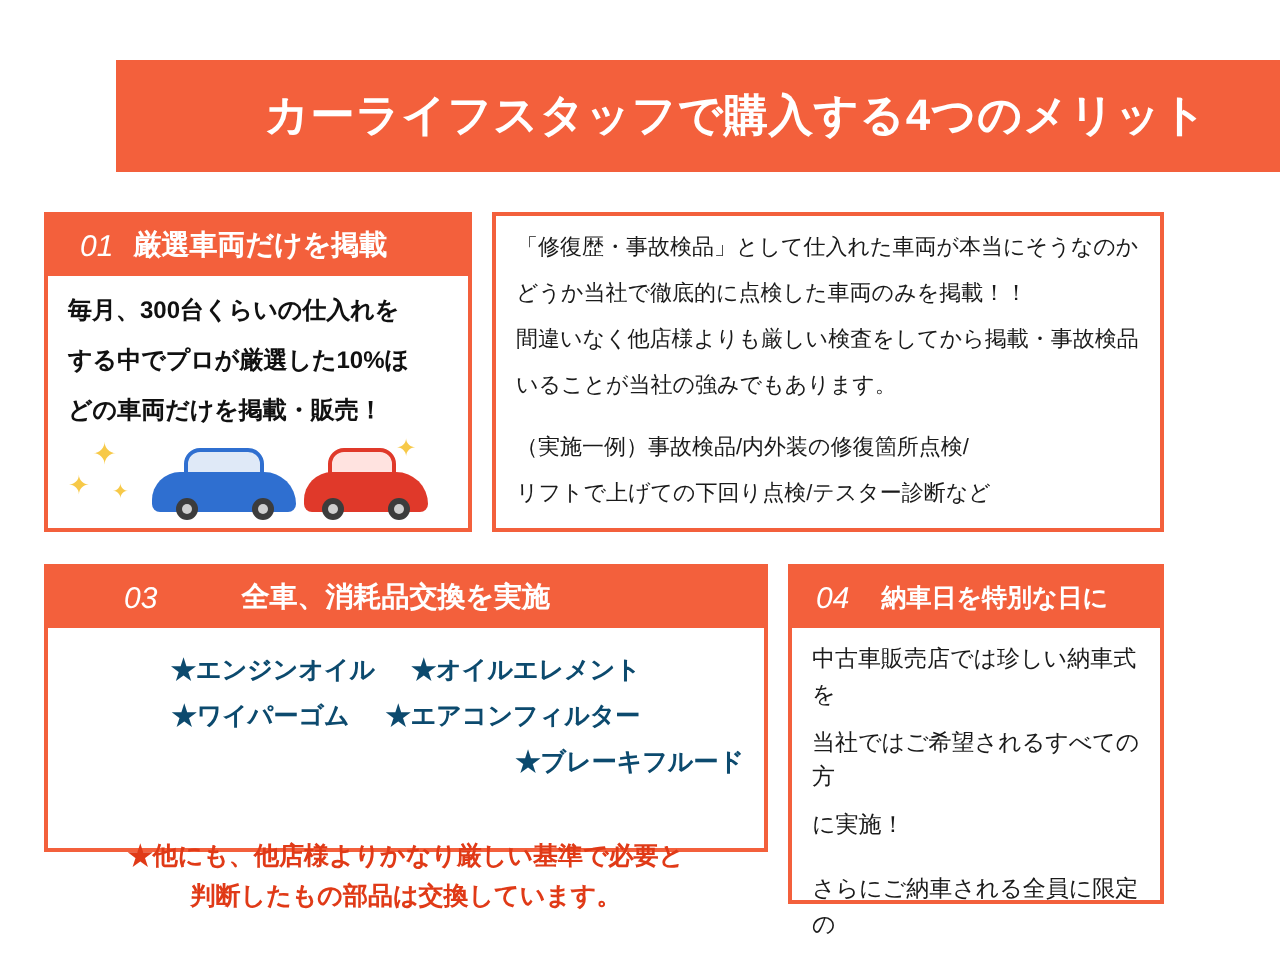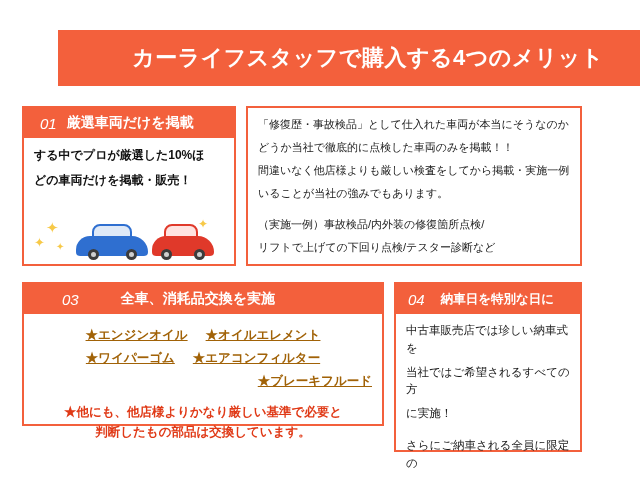--- a/index.html
+++ b/index.html
@@ -159,28 +159,27 @@
     height: 144px;
   }
   #card-03 .card-num { margin-left: 30px; }
   #card-03 .card-title { margin-left: 32px; }
   .list-row {
     display: flex;
     justify-content: center;
     gap: 18px;
     font-size: 12.5px;
     font-weight: bold;
-    color: #a16207;
+    color: #0c4a6e;
     margin: 4px 0;
     line-height: 1.5;
-    text-decoration: underline;
   }
   .list-row.single { justify-content: flex-end; }
   .note {
-    margin-top: 12px;
+    margin-top: 28px;
     font-size: 12.5px;
     font-weight: bold;
     color: #e03a17;
     text-align: center;
     line-height: 1.6;
   }
 
   
   #card-04 {
     left: 394px;
@@ -201,20 +200,21 @@
   <div class="title-banner">
     <span class="title-text">カーライフスタッフで購入する4つのメリット</span>
   </div>
 
   <div class="card" id="card-01">
     <div class="card-head">
       <span class="card-num">01</span>
       <span class="card-title">厳選車両だけを掲載</span>
     </div>
     <div class="card-body">
+      <p>毎月、300台くらいの仕入れを</p>
       <p>する中でプロが厳選した10%ほ</p>
       <p>どの車両だけを掲載・販売！</p>
     </div>
 
     <div class="cars">
       <span class="sparkle" style="left:18px; top:10px; font-size:15px;">✦</span>
       <span class="sparkle" style="left:6px; top:26px;">✦</span>
       <span class="sparkle" style="left:28px; top:32px; font-size:10px;">✦</span>
       <span class="sparkle" style="left:170px; top:8px; font-size:12px;">✦</span>
 
@@ -231,21 +231,21 @@
         <div class="wheel" style="left:9px;"></div>
         <div class="wheel" style="left:42px;"></div>
       </div>
     </div>
   </div>
 
   <div class="card" id="card-02">
     <div class="card-body">
       <p>「修復歴・事故検品」として仕入れた車両が本当にそうなのか</p>
       <p>どうか当社で徹底的に点検した車両のみを掲載！！</p>
-      <p>間違いなく他店様よりも厳しい検査をしてから掲載・実施一例</p>
+      <p>間違いなく他店様よりも厳しい検査をしてから掲載・事故検品</p>
       <p>いることが当社の強みでもあります。</p>
       <div class="gap"></div>
       <p>（実施一例）事故検品/内外装の修復箇所点検/</p>
       <p>リフトで上げての下回り点検/テスター診断など</p>
     </div>
   </div>
 
   <div class="card" id="card-03">
     <div class="card-head">
       <span class="card-num">03</span>

